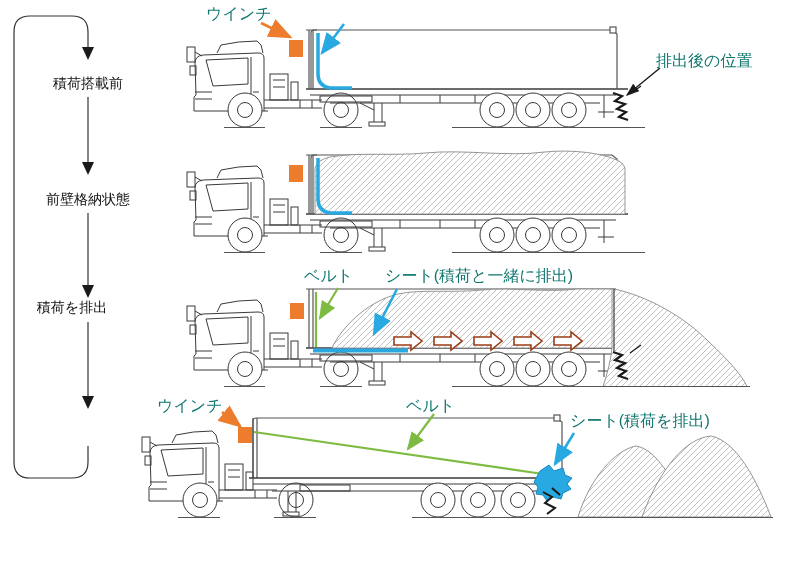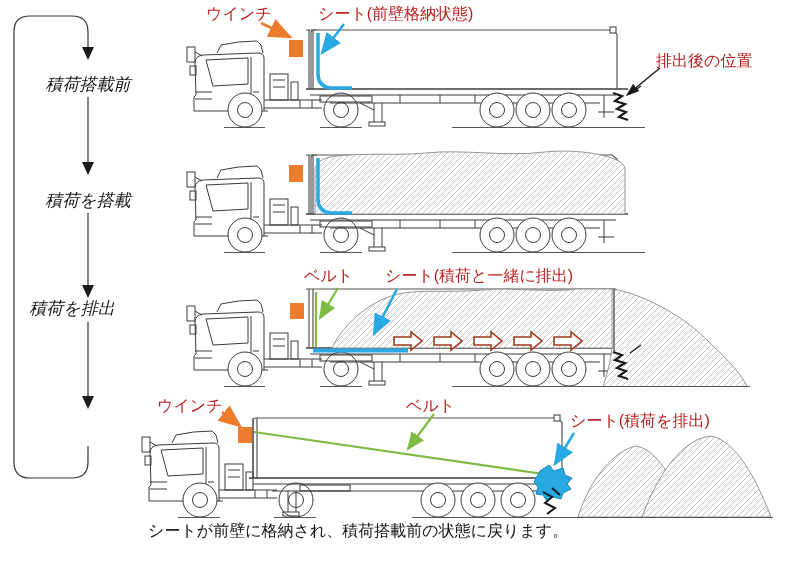--- a/index.html
+++ b/index.html
@@ -1,21 +1,21 @@
 <!DOCTYPE html>
 <html><head>
 <meta charset="utf-8">
 <style>
   html,body{margin:0;padding:0;background:#fff;}
   #stage{position:relative;width:800px;height:572px;background:#fff;overflow:hidden;
          font-family:"Liberation Sans","DejaVu Sans",sans-serif;color:#1a1a1a;}
   #art{position:absolute;left:0;top:0;z-index:1;}
-  .lbl{position:absolute;z-index:2;font-size:16px;white-space:nowrap;color:#b91c1c;}
-  .stage-lbl{position:absolute;z-index:2;font-size:17px;white-space:nowrap;color:#111;
-             transform:translate(-50%,-50%);font-style:italic;}
+  .lbl{position:absolute;z-index:2;font-size:16px;white-space:nowrap;color:#0f766e;}
+  .stage-lbl{position:absolute;z-index:2;font-size:14px;white-space:nowrap;color:#111;
+             transform:translate(-50%,-50%);}
   .caption{position:absolute;z-index:2;left:148px;top:521px;font-size:16px;line-height:20px;color:#111;}
 </style>
 </head>
 <body>
 
 <div id="stage">
 
   <svg id="art" width="800" height="572" viewBox="0 0 800 572">
     <defs>
       <pattern id="hatch" width="6" height="6" patternUnits="userSpaceOnUse">
@@ -173,28 +173,26 @@
       <path d="M578,517 C590,478 615,450 636,446 C656,449 672,478 693,517 Z" fill="url(#hatch)" stroke="#8a8a8a" stroke-width="0.9"></path>
       <path d="M642,517 C660,468 686,438 711,436 C736,441 756,478 771,517 Z" fill="url(#hatch)" stroke="#8a8a8a" stroke-width="0.9"></path>
       <path d="M178,517.5 H220 M274,517.5 H316 M412,517.5 H548 M520,517.5 H773" stroke="#555" stroke-width="1.2"></path>
       <path d="M222,412 L240,426" stroke="#ee7c2d" stroke-width="2.8" fill="none" marker-end="url(#mO)"></path>
       <path d="M434,414 L408,449" stroke="#7dbb42" stroke-width="2.2" fill="none" marker-end="url(#mG)"></path>
       <path d="M574,433 L555,464" stroke="#29a9e1" stroke-width="2.6" fill="none" marker-end="url(#mB)"></path>
     </g>
   </svg>
 
   <div class="stage-lbl" style="left:88px;top:84px">積荷搭載前</div>
-  <div class="stage-lbl" style="left:88px;top:200px">積荷を搭載</div>
+  <div class="stage-lbl" style="left:88px;top:200px">前壁格納状態</div>
   <div class="stage-lbl" style="left:72px;top:308px">積荷を排出</div>
 
   <div class="lbl" style="left:206px;top:4px">ウインチ</div>
-  <div class="lbl" style="left:318px;top:4px">シート(前壁格納状態)</div>
   <div class="lbl" style="left:656px;top:51px">排出後の位置</div>
   <div class="lbl" style="left:304px;top:266px">ベルト</div>
   <div class="lbl" style="left:385px;top:266px">シート(積荷と一緒に排出)</div>
   <div class="lbl" style="left:157px;top:396px">ウインチ</div>
   <div class="lbl" style="left:406px;top:396px">ベルト</div>
   <div class="lbl" style="left:570px;top:411px">シート(積荷を排出)</div>
 
   <div class="caption">
-    <div>シートが前壁に格納され、積荷搭載前の状態に戻ります。</div>
   </div>
 </div>
 
 </body></html>

